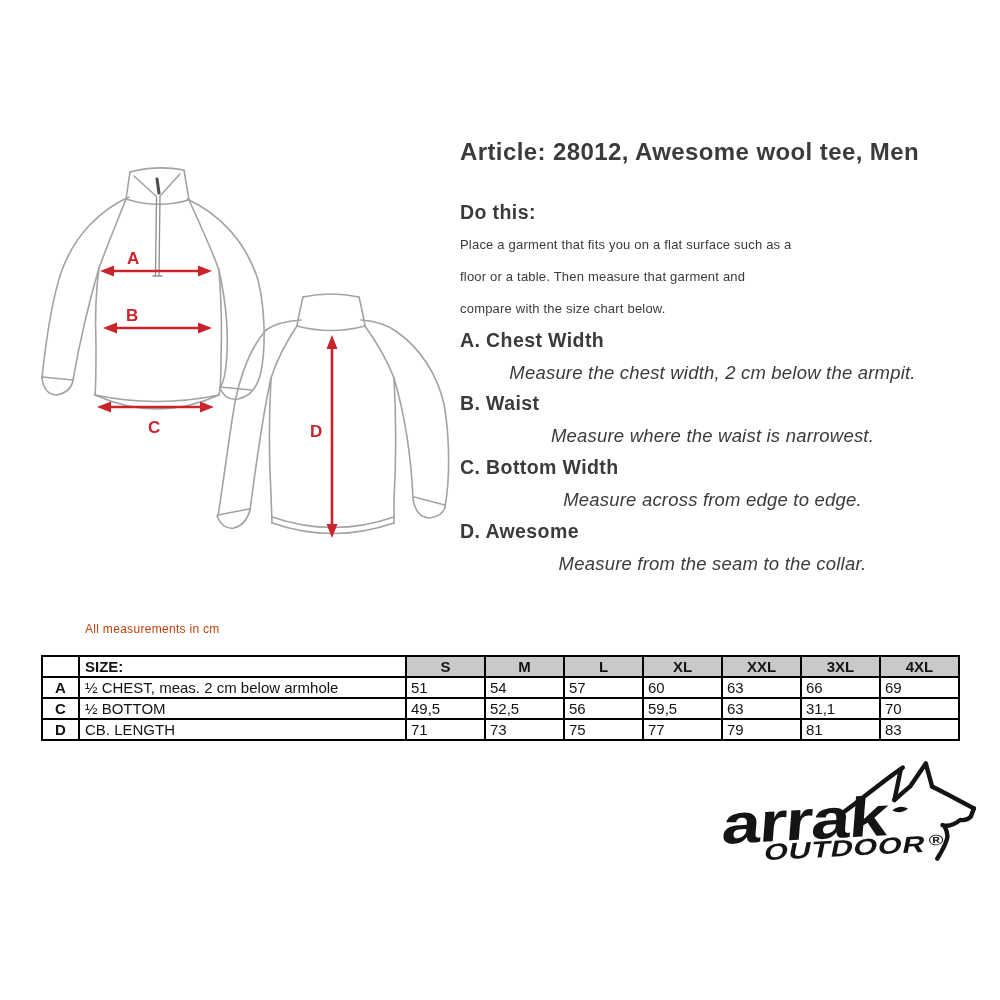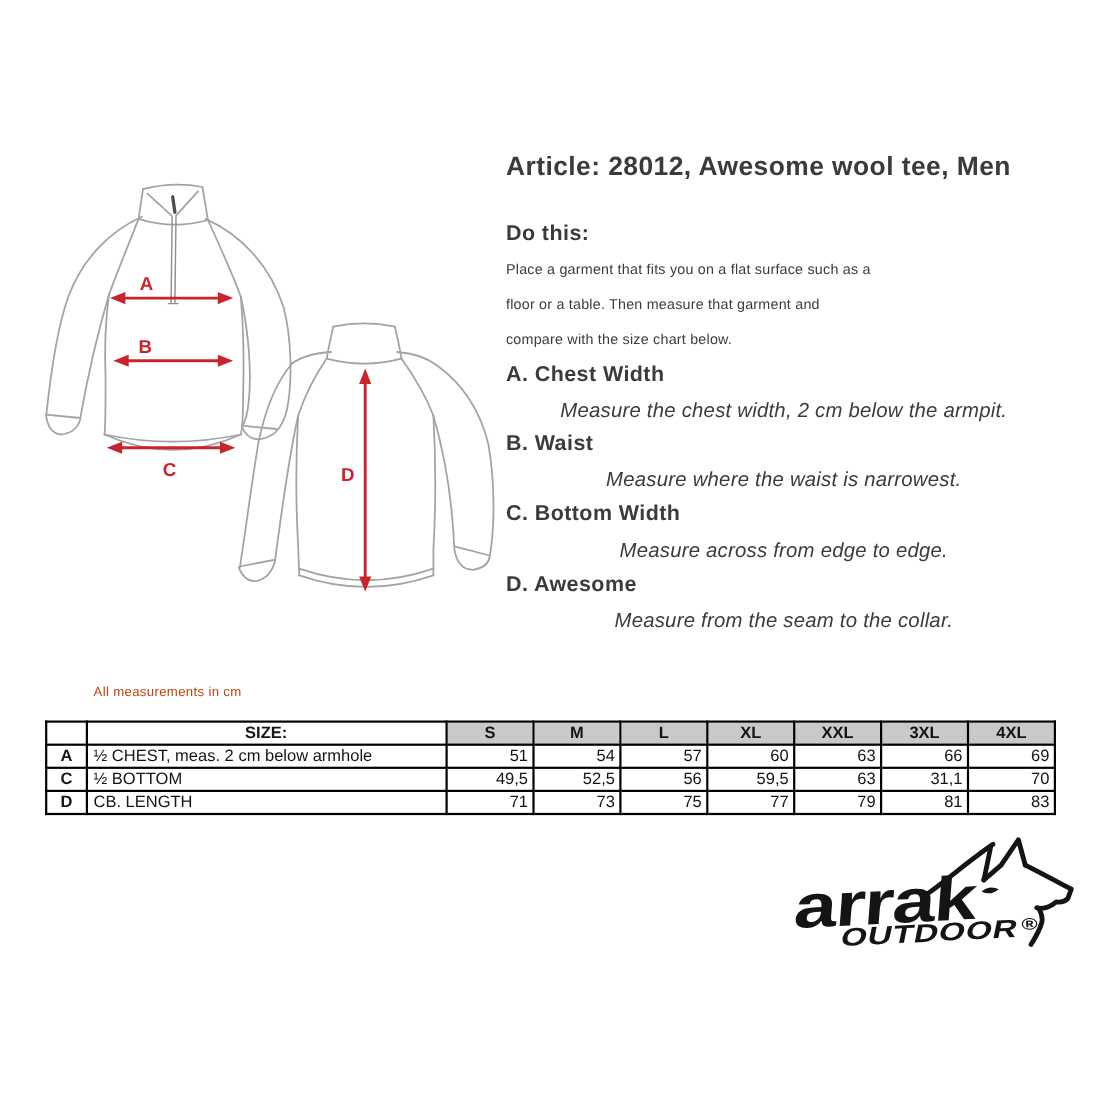--- a/index.html
+++ b/index.html
@@ -36,23 +36,23 @@
 
   
   .note{position:absolute;left:85px;top:622px;font-size:12px;font-weight:normal;
     letter-spacing:.3px;color:#c2410c;}
   .size-table{position:absolute;left:41px;top:655px;width:917px;border-collapse:collapse;
     table-layout:fixed;font-size:15px;color:var(--ink);}
   .size-table td,.size-table th{border:2px solid #000;height:21px;padding:0 4px;
     overflow:hidden;white-space:nowrap;}
   .size-table .letter{width:37px;text-align:center;font-weight:bold;}
   .size-table .lbl{width:327px;text-align:left;padding-left:5px;font-weight:normal;}
-  .size-table .size-lbl{text-align:center;font-weight:bold;padding-right:6px;}
+  .size-table .size-lbl{text-align:left;font-weight:bold;padding-right:6px;}
   .size-table .sz{width:79px;background:var(--table-header-bg);font-weight:bold;text-align:center;}
-  .size-table .val{width:79px;text-align:right;font-weight:normal;}
+  .size-table .val{width:79px;text-align:left;font-weight:normal;}
 
   
   .logo{position:absolute;left:712px;top:755px;width:280px;height:160px;color:var(--ink);}
   .logo .dog{position:absolute;left:128px;top:6px;width:136px;height:100px;}
   .logo .dog path{fill:none;stroke:var(--ink);stroke-width:4.2;stroke-linecap:round;stroke-linejoin:round;}
   .logo .dog .eye{fill:var(--ink);stroke:none;}
   .logo .brand{position:absolute;left:8px;top:42px;font-size:56px;font-weight:bold;
     letter-spacing:-1px;transform:rotate(-3deg) scaleX(1.25) skewX(-6deg);
     transform-origin:left bottom;line-height:1;}
   .logo .sub-row{position:absolute;left:55px;top:86px;font-size:23px;font-weight:bold;

